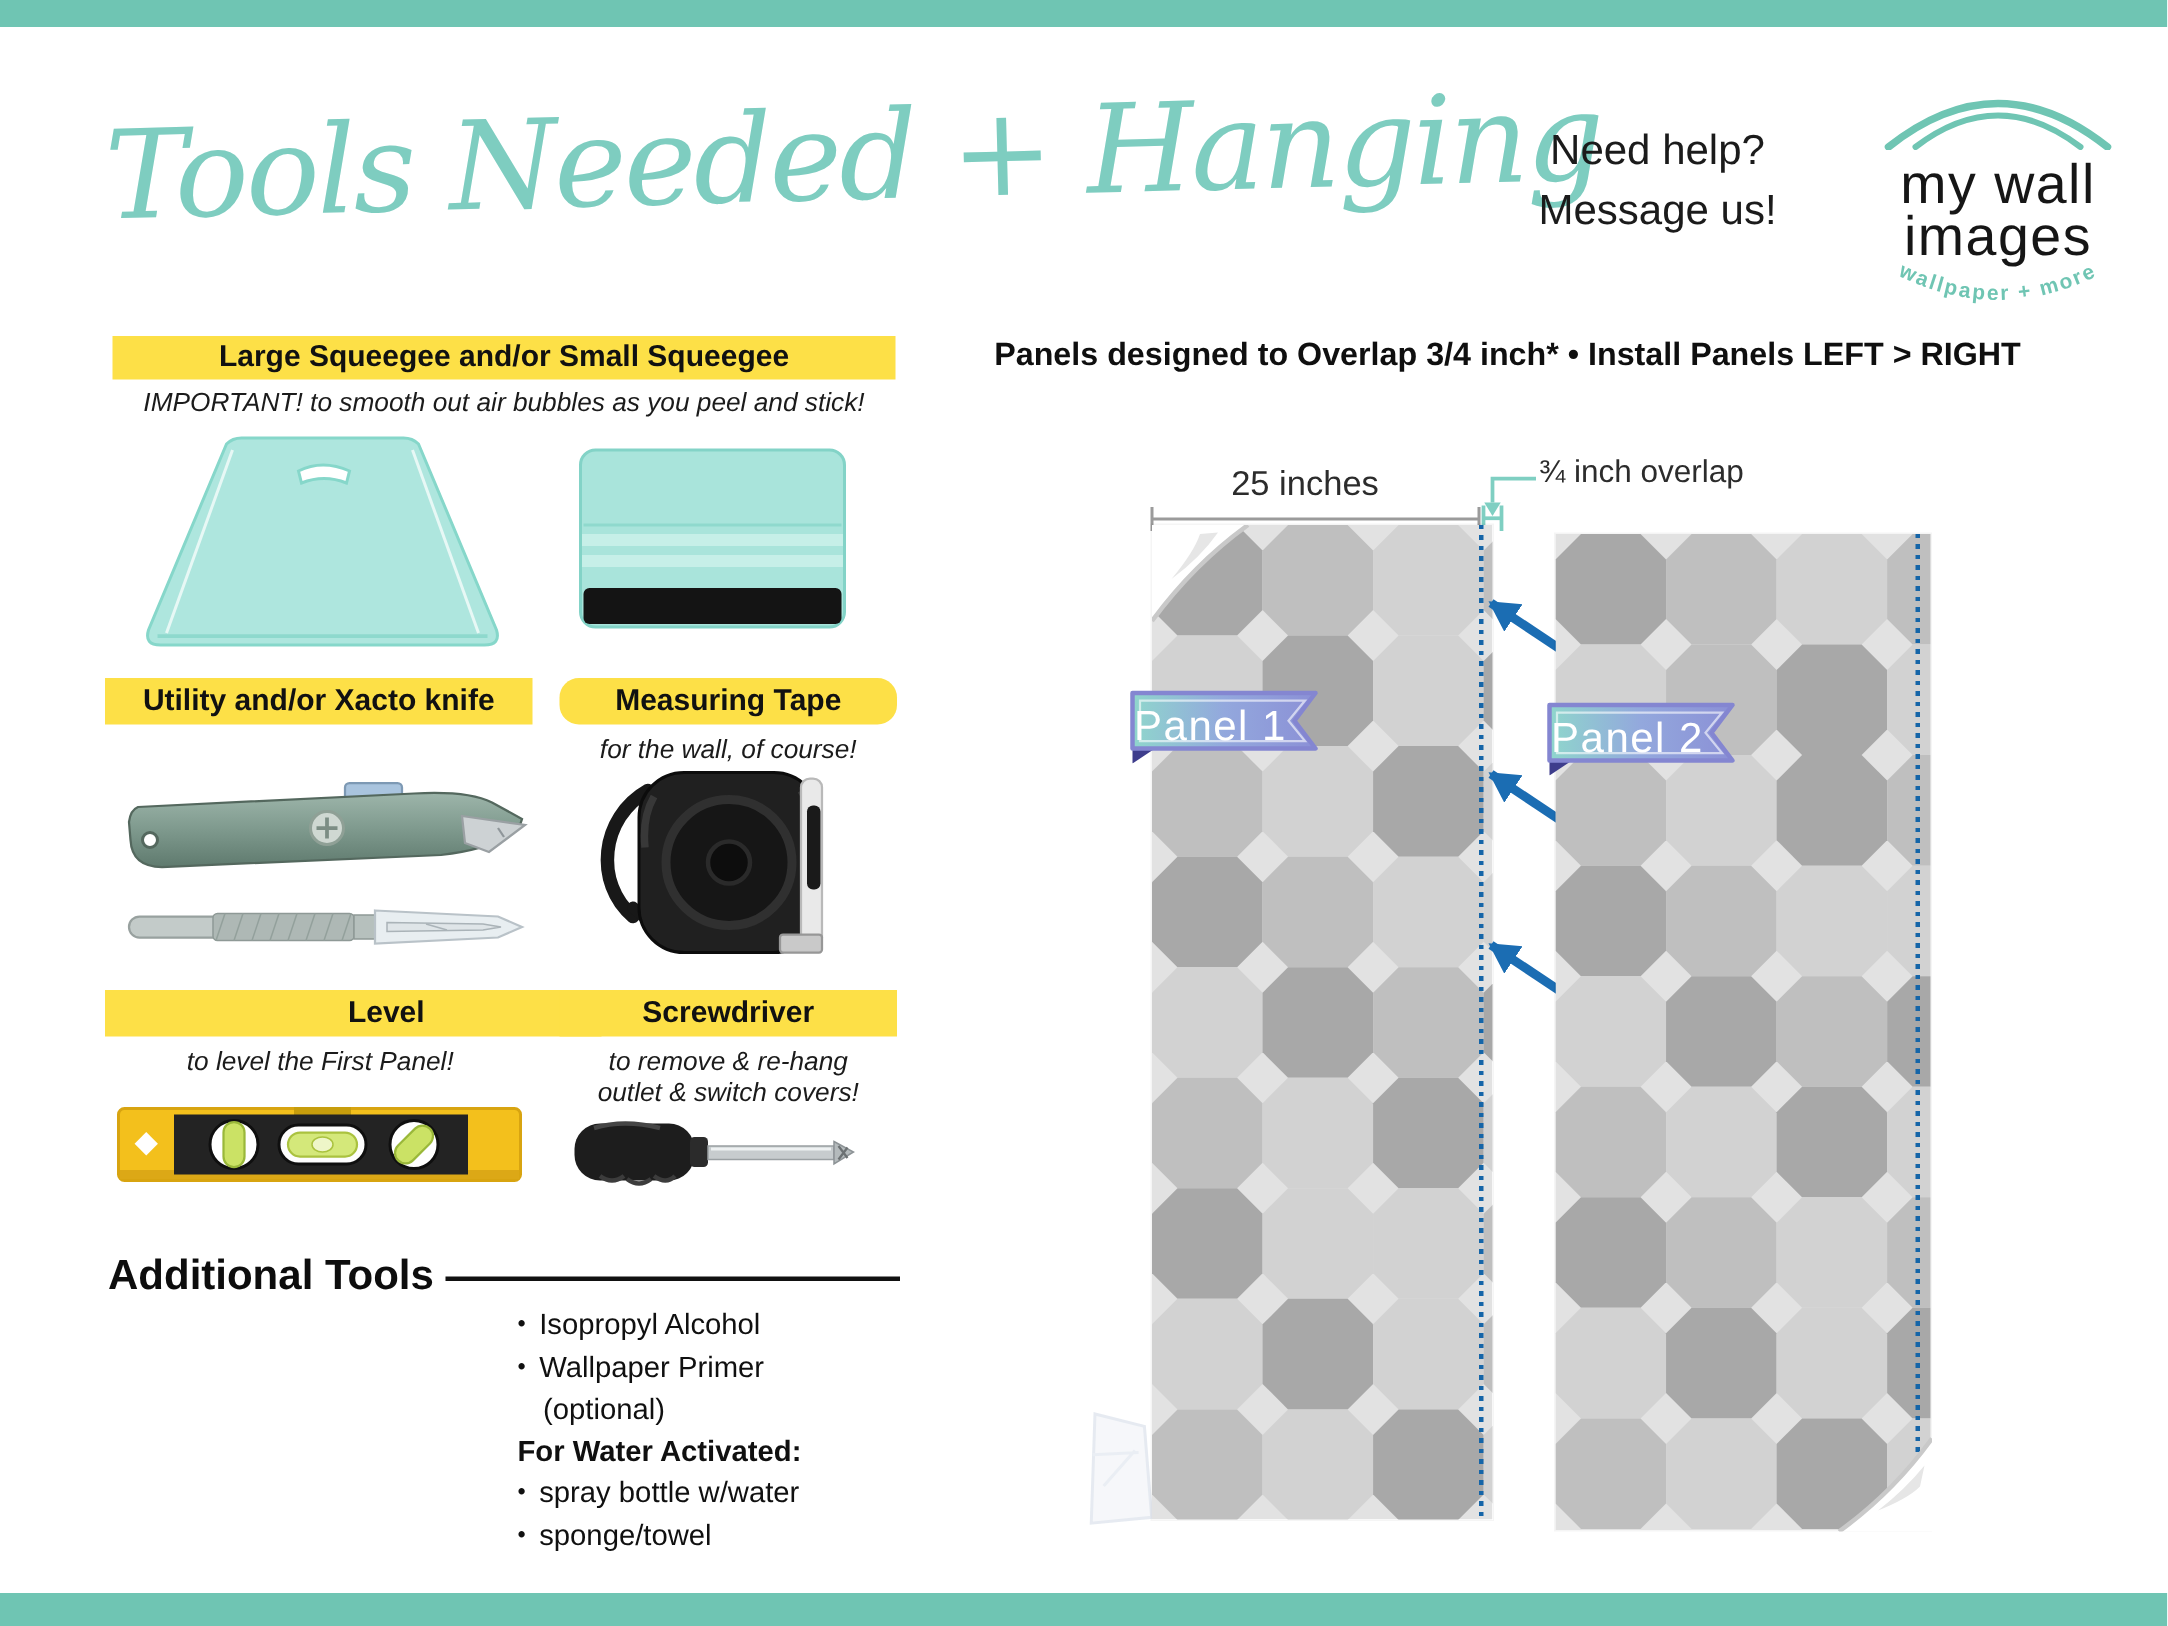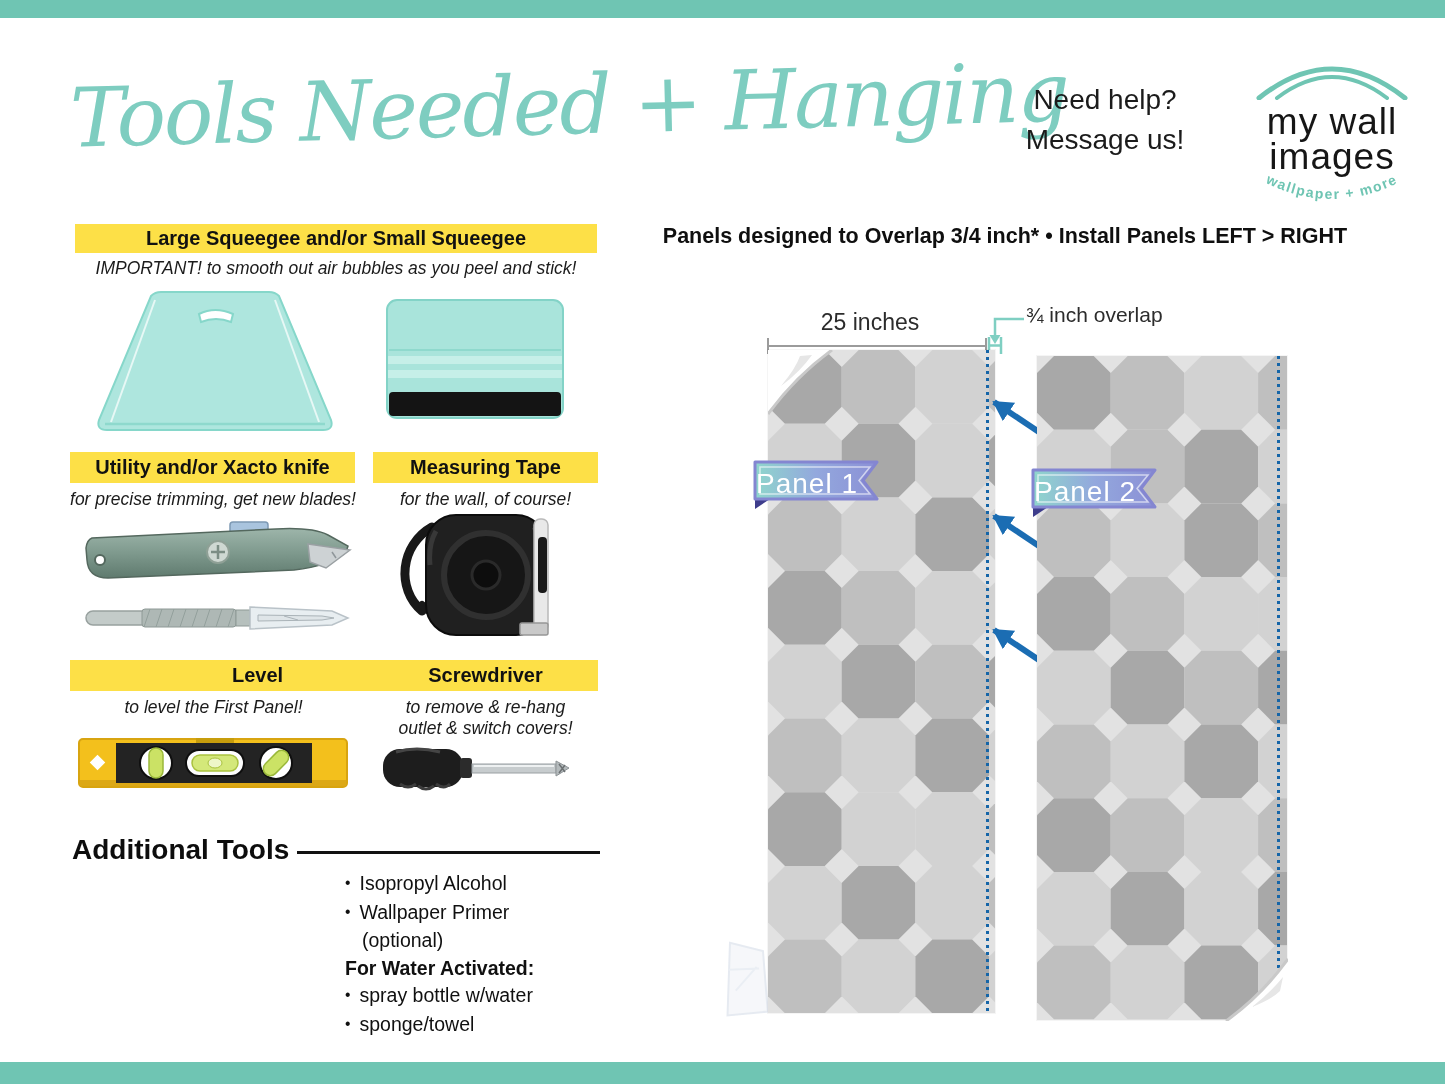--- a/index.html
+++ b/index.html
@@ -85,22 +85,21 @@
 
   <svg class="abs" style="left:385px;top:298px;" width="180" height="122" viewBox="0 0 180 122">
     <rect x="2" y="2" width="176" height="118" rx="10" fill="#a9e4db" stroke="#83d3c7" stroke-width="2"></rect>
     <rect x="3" y="58" width="174" height="8" fill="#c6efe8"></rect>
     <rect x="3" y="72" width="174" height="8" fill="#c6efe8"></rect>
     <path d="M4,52 H176" stroke="#8fd9cd" stroke-width="2"></path>
     <rect x="4" y="94" width="172" height="24" rx="4" fill="#141414"></rect>
   </svg>
 
   <div class="bar" style="left:70px;top:452px;width:285px;height:31px;">Utility and/or Xacto knife</div>
-  <div class="bar" style="left:373px;top:452px;width:225px;height:31px;">Measuring Tape</div>
-  <div class="note" style="left:63px;top:489px;width:300px;">for precise trimming, get new blades!</div>
+  <div class="bar" style="left:373px;top:452px;width:225px;height:31px;border-radius:13px;">Measuring Tape</div>
   <div class="note" style="left:373px;top:489px;width:225px;">for the wall, of course!</div>
 
   <svg class="abs" style="left:80px;top:514px;" width="272" height="80" viewBox="0 0 272 80">
     <defs>
       <linearGradient id="kg" x1="0" x2="0" y1="0" y2="1">
         <stop offset="0" stop-color="#9db5aa"></stop>
           <stop offset="0.5" stop-color="#7e998d"></stop>
         <stop offset="1" stop-color="#5f7a6e"></stop>
       </linearGradient>
     </defs>

